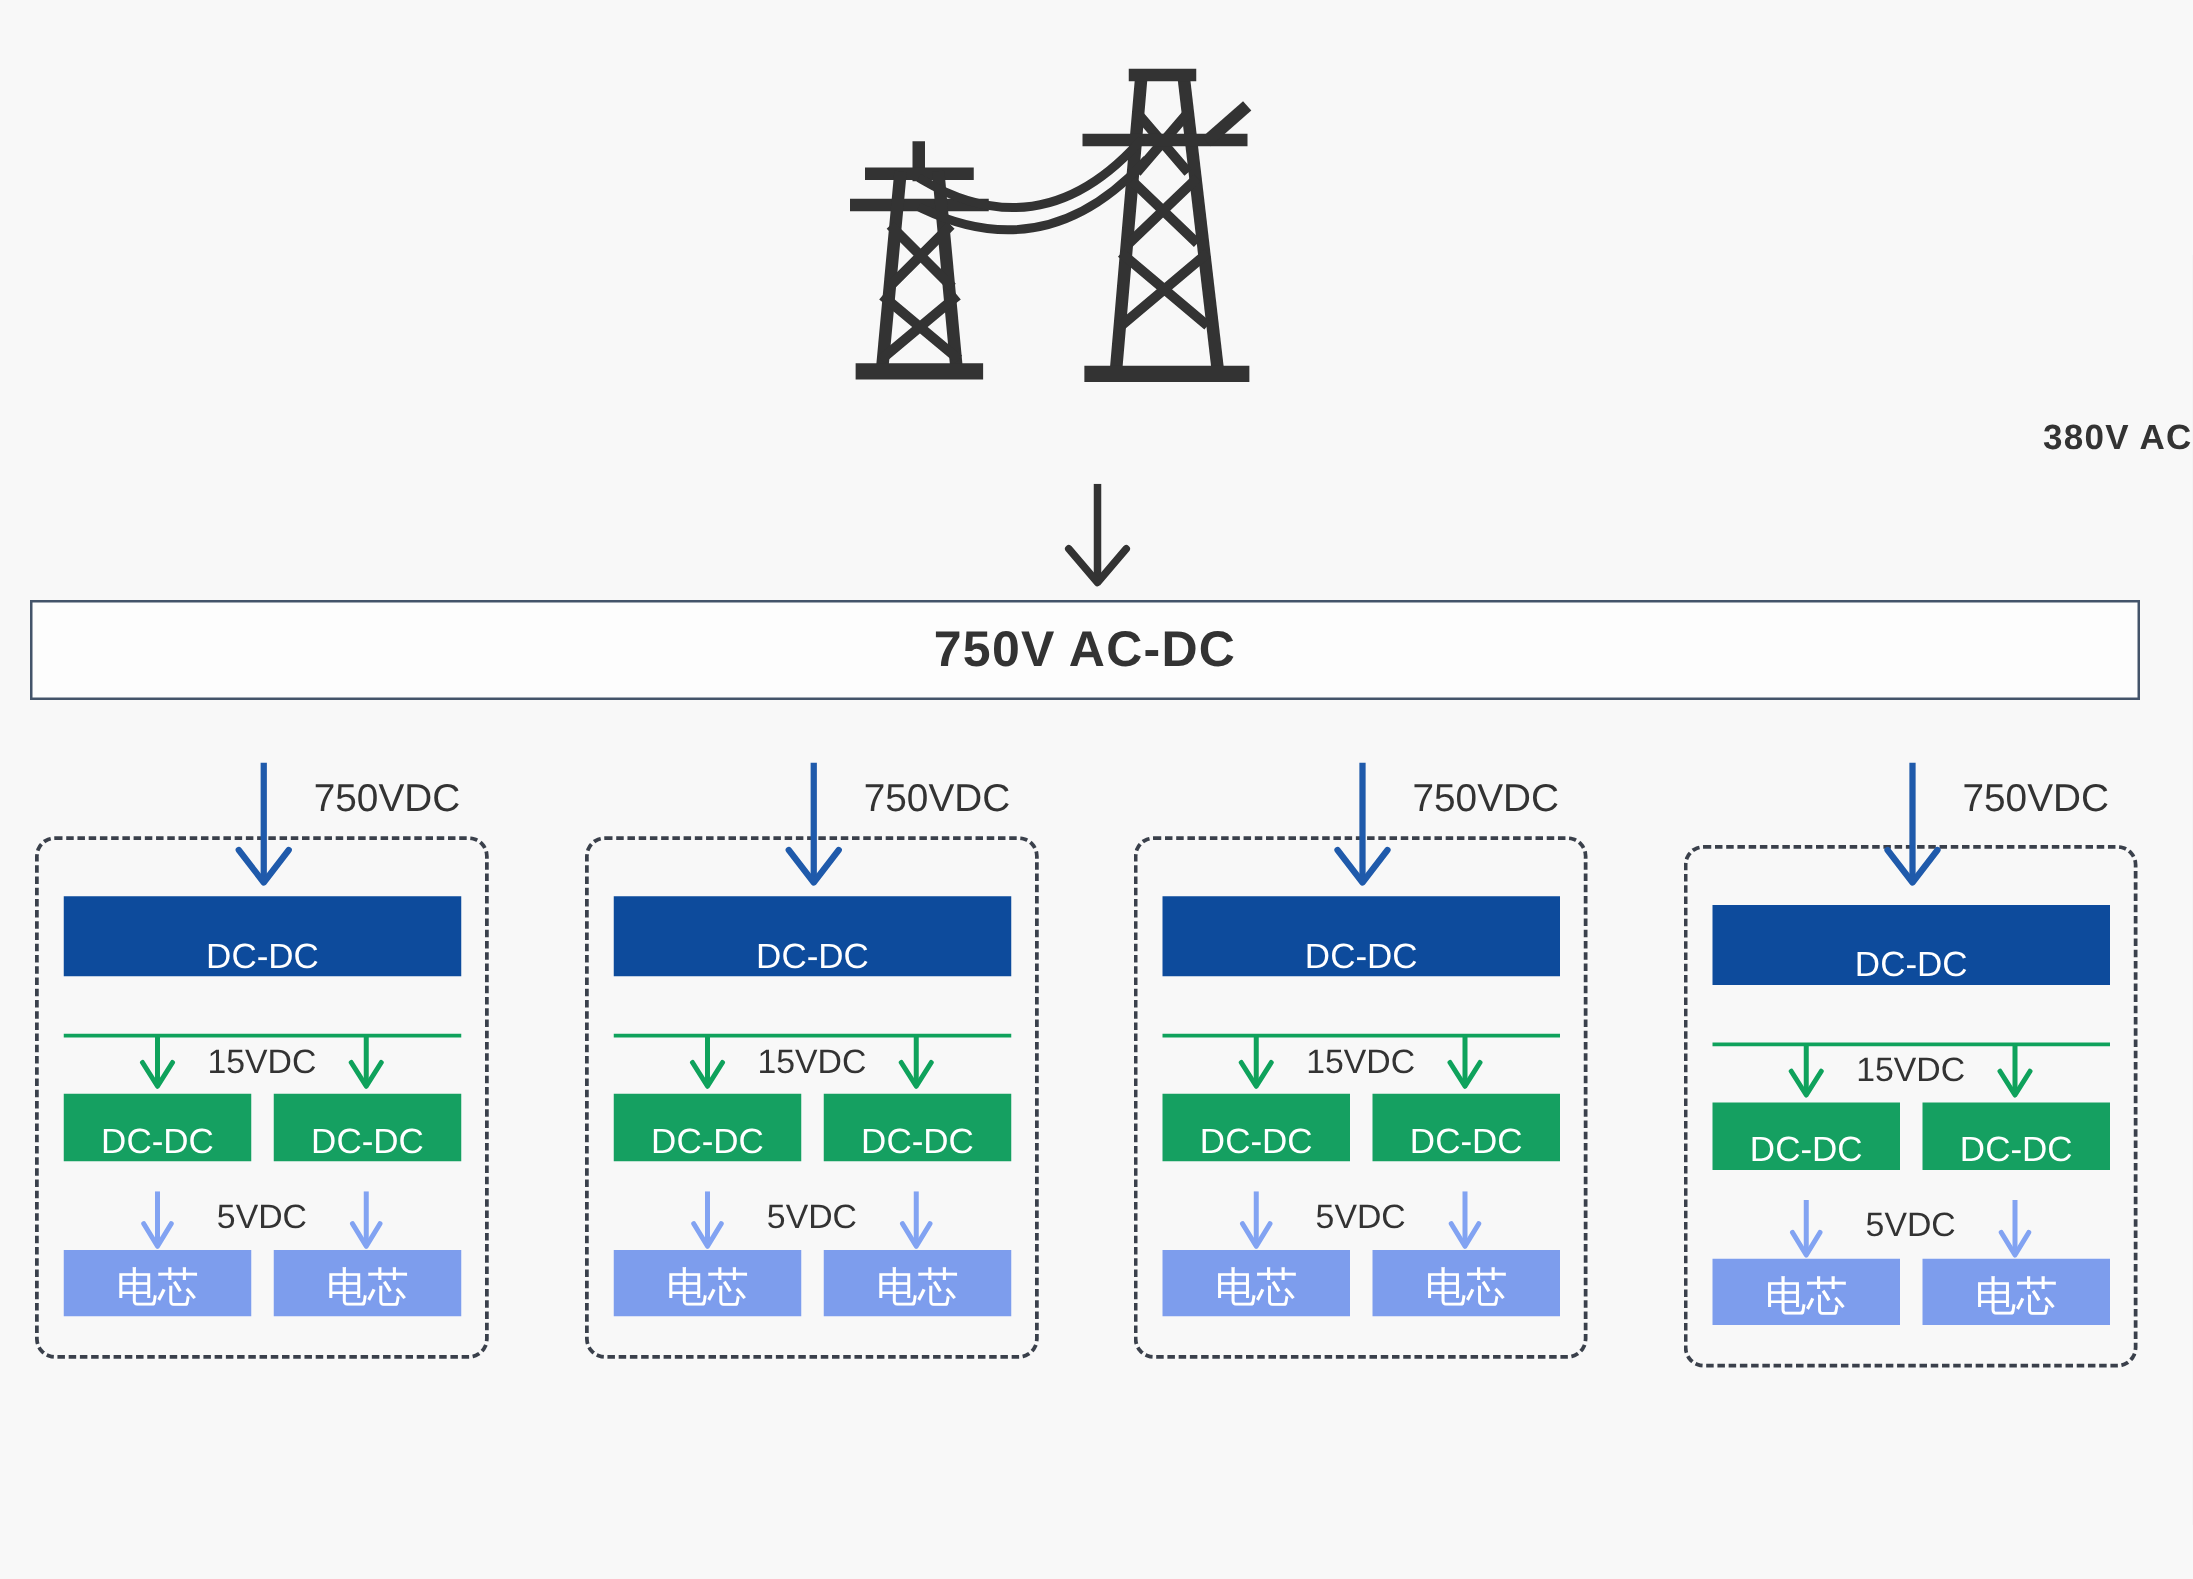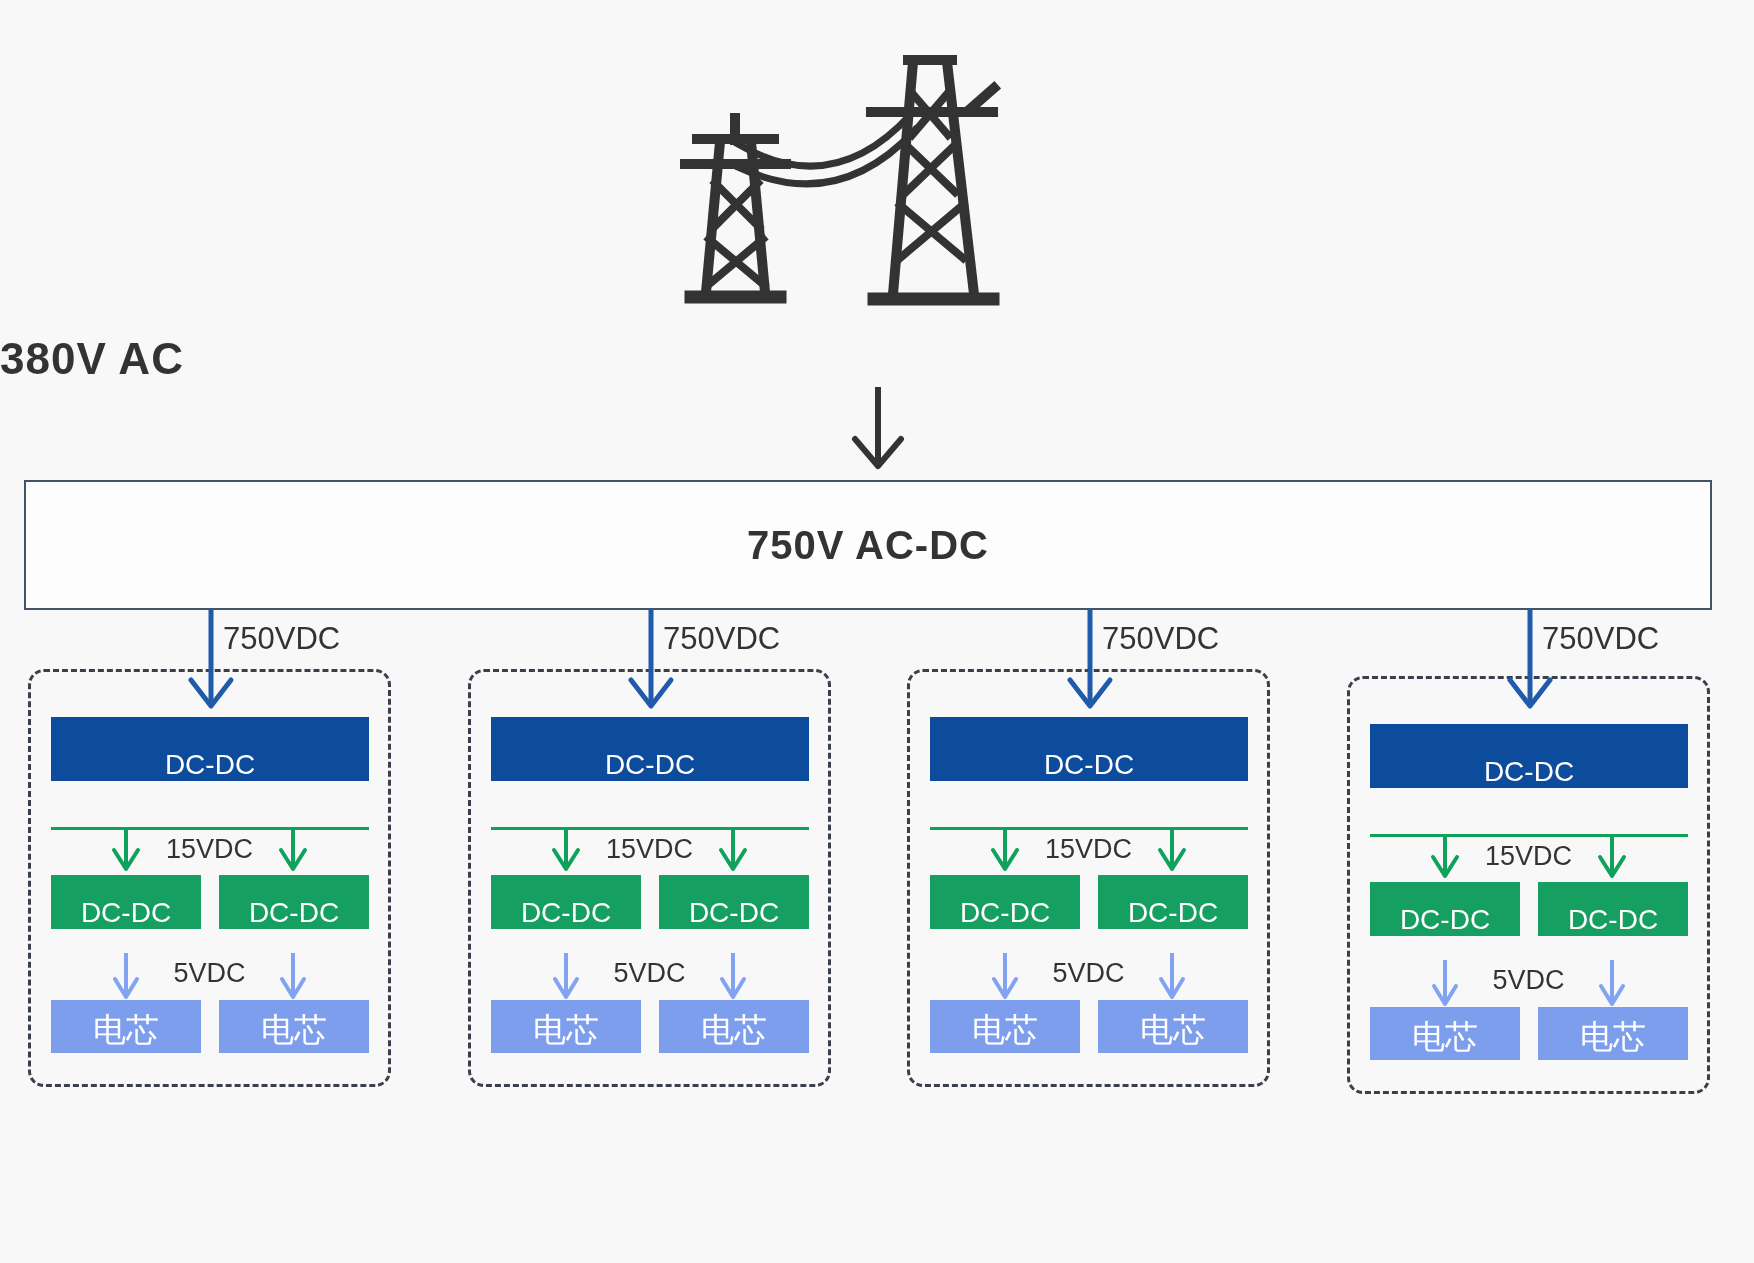--- a/index.html
+++ b/index.html
@@ -14,31 +14,31 @@
     overflow:hidden;
     margin:0 auto;
   }
   
   .tower-icon{
     position:absolute;left:675px;top:48px;
     width:335px;height:258px;
   }
   .grid-label{
     position:absolute;left:0;top:334px;width:1754px;
-    text-align:left;
-    font-size:44px;font-weight:700;color:var(--text-dark,#333);
+    text-align:right;
+    font-size:28px;font-weight:700;color:var(--text-dark,#333);
     letter-spacing:1px;
   }
   .main-arrow{
     position:absolute;left:850px;top:387px;
     width:56px;height:84px;
   }
   .acdc-box{
     position:absolute;left:24px;top:480px;
-    width:1688px;height:130px;
+    width:1688px;height:80px;
     box-sizing:border-box;
     background:#fdfdfd;
     border:2px solid var(--outline,#44546a);
     display:flex;align-items:center;justify-content:center;
     font-size:40px;font-weight:700;color:var(--text-dark,#333);
     letter-spacing:1px;
   }
   
   .branch{
     position:absolute;top:669px;
@@ -52,21 +52,21 @@
   .branch:nth-child(3){left:907px;}
   .branch:nth-child(4){left:1347px;top:676px;}
   .branch:nth-child(4) .arrow-in{top:-69px;}
   .branch:nth-child(4) .in-label{top:-58px;}
 
   .arrow-in{
     position:absolute;left:156px;top:-62px;
     width:48px;height:100px;
   }
   .in-label{
-    position:absolute;left:192px;top:-51px;
+    position:absolute;left:220px;top:-51px;
     font-size:31px;color:var(--text-dark,#333);
     white-space:nowrap;
   }
   .box{
     position:absolute;
     display:flex;align-items:flex-end;justify-content:center;
     color:#fff;
   }
   .box.primary{
     left:20px;top:45px;width:318px;height:64px;

